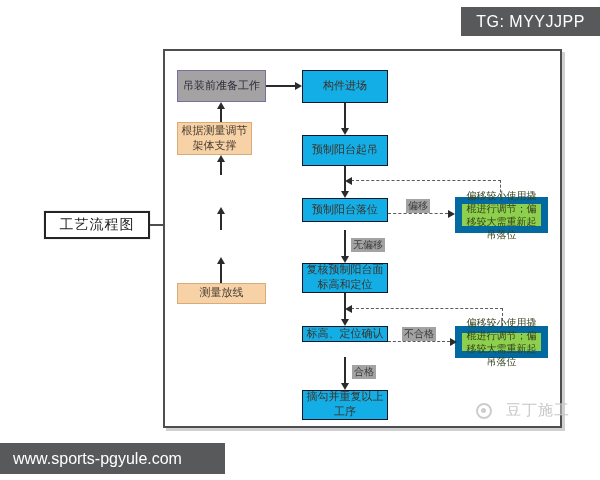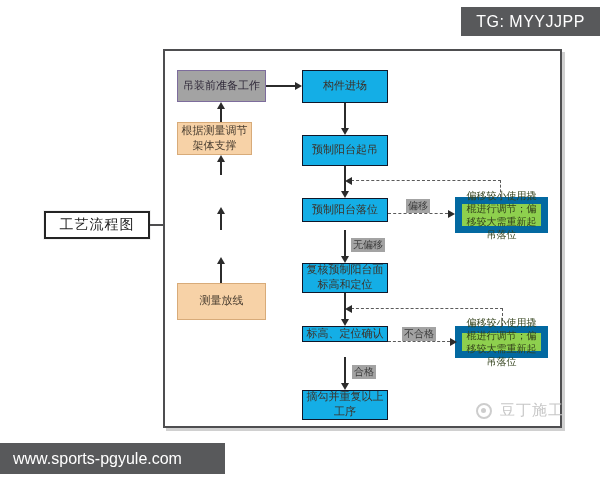--- a/index.html
+++ b/index.html
@@ -65,21 +65,21 @@
   .dash-v { position: absolute; width: 0; border-left: 1.5px dashed #5a5a5a; }
 
   
   .edge-label {
     position: absolute; font-family: "DejaVu Serif", serif; font-size: 10px; color: #3a3a3a;
     background: #a3a3a3; padding: 0 2px; white-space: nowrap;
   }
 
   
   .douding {
-    position: absolute; left: 476px; top: 401px; display: flex; align-items: center; gap: 8px;
+    position: absolute; left: 476px; top: 401px; display: flex; align-items: center; gap: 14px;
     color: #c7c7c7; font-size: 15px; font-family: "DejaVu Serif", serif; letter-spacing: 1px;
   }
   .douding-circle {
     width: 16px; height: 16px; border: 2px solid #cdcdcd; border-radius: 50%;
     position: relative;
   }
   .douding-circle span {
     position: absolute; left: 3px; top: 3px; width: 5px; height: 5px;
     border-radius: 50%; background: #cdcdcd; display: block;
   }
@@ -91,21 +91,21 @@
 
   <div class="tg-badge">TG: MYYJJPP</div>
 
   <div class="frame"></div>
 
   <div class="side-title">工艺流程图</div>
   <div class="side-title-connector"></div>
 
   <div class="fbox purple" style="left:177px; top:70px; width:89px; height:32px;">吊装前准备工作</div>
   <div class="fbox orange" style="left:177px; top:122px; width:75px; height:33px;">根据测量调节架体支撑</div>
-  <div class="fbox orange" style="left:177px; top:283px; width:89px; height:37px;">测量放线</div>
+  <div class="fbox orange" style="left:177px; top:283px; width:89px; height:21px;">测量放线</div>
 
   <div class="fbox blue" style="left:302px; top:70px; width:86px; height:33px;">构件进场</div>
   <div class="fbox blue" style="left:302px; top:135px; width:86px; height:31px;">预制阳台起吊</div>
   <div class="fbox blue" style="left:302px; top:198px; width:86px; height:24px;">预制阳台落位</div>
   <div class="fbox blue" style="left:302px; top:263px; width:86px; height:30px;">复核预制阳台面标高和定位</div>
   <div class="fbox blue" style="left:302px; top:326px; width:86px; height:16px;">标高、定位确认</div>
   <div class="fbox blue" style="left:302px; top:390px; width:86px; height:30px;">摘勾并重复以上工序</div>
 
   <div class="fbox green" style="left:455px; top:197px; width:93px; height:36px;">偏移较小使用撬棍进行调节；偏移较大需重新起吊落位</div>
   <div class="fbox green" style="left:455px; top:326px; width:93px; height:32px;">偏移较小使用撬棍进行调节；偏移较大需重新起吊落位</div>

